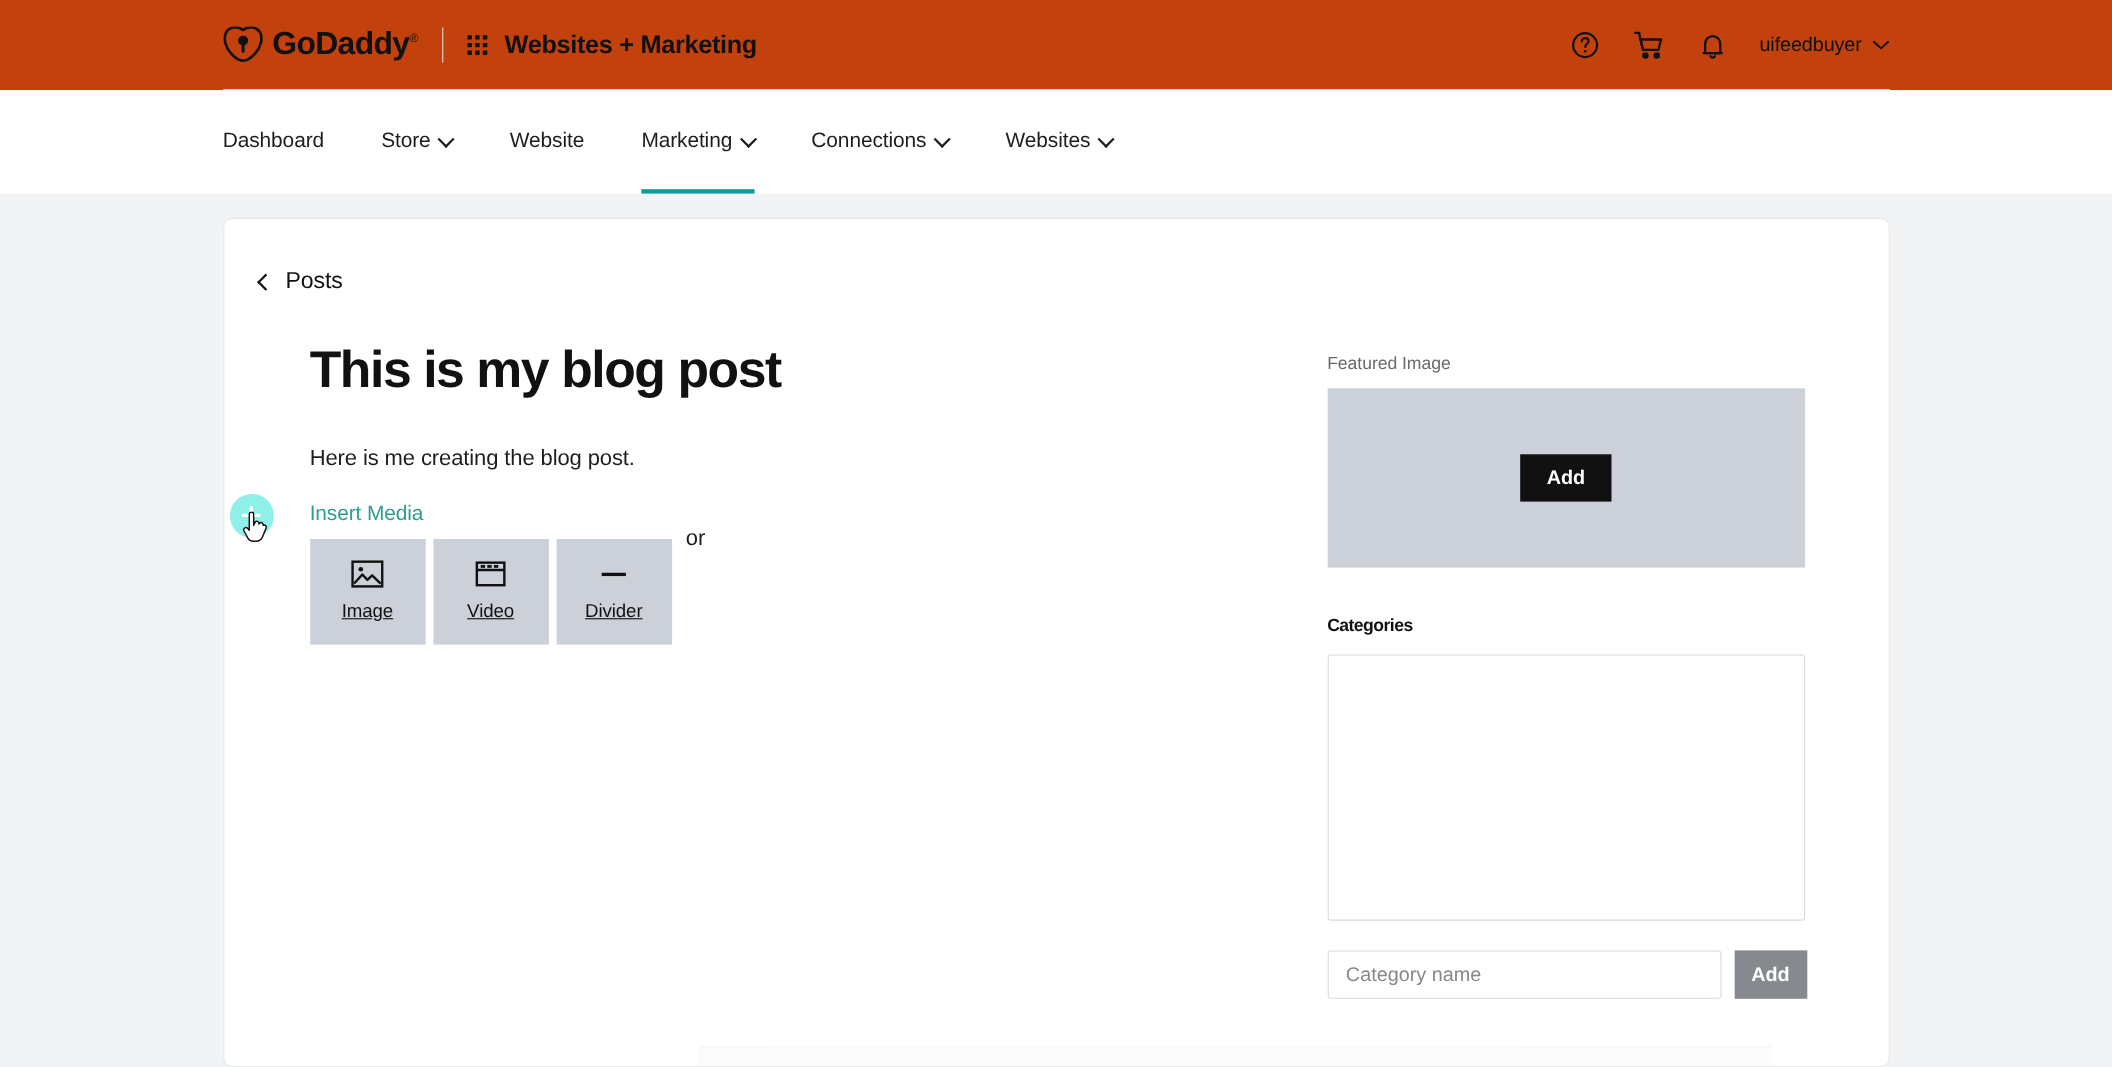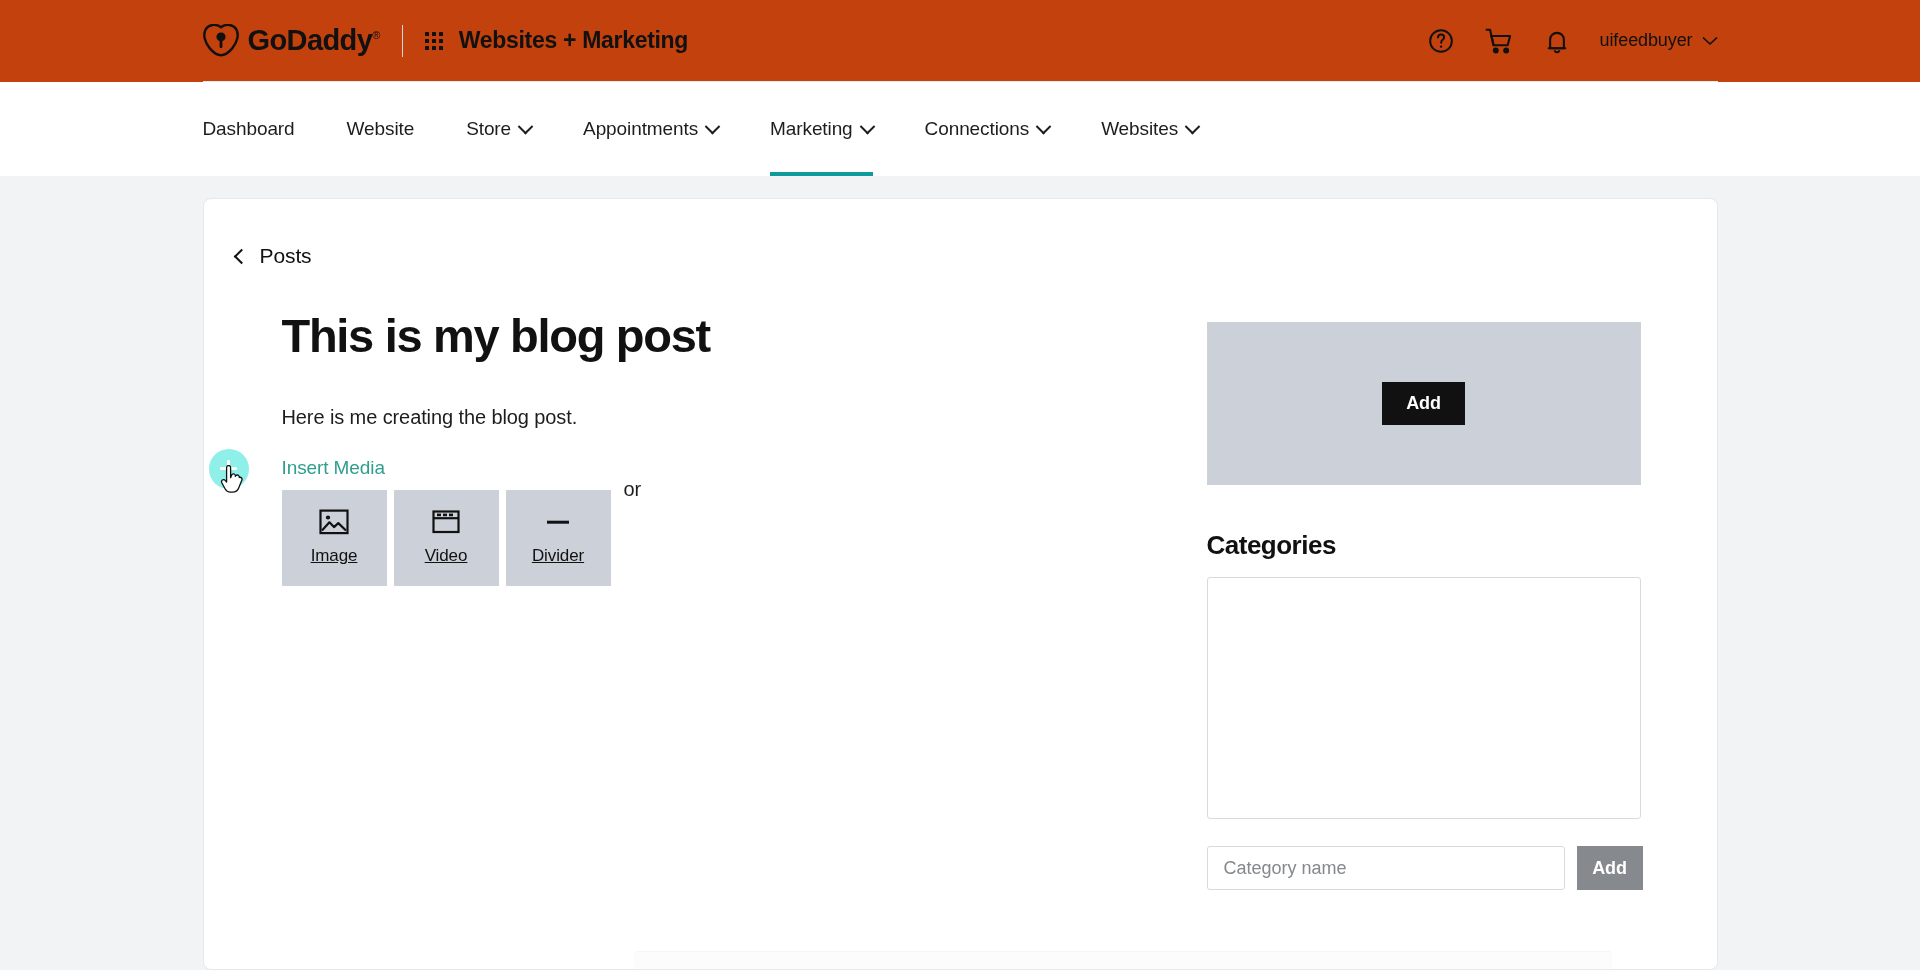--- a/index.html
+++ b/index.html
@@ -304,21 +304,21 @@
     border: none;
     font-size: 18px;
     font-weight: 700;
     font-family: inherit;
     padding: 11px 24px;
     cursor: pointer;
     letter-spacing: -0.1px;
   }
 
   .side-heading {
-    font-size: 26px;
+    font-size: 16px;
     font-weight: 700;
     letter-spacing: -0.5px;
     color: #111111;
     margin: 45px 0 16px 0;
   }
   .cat-listbox {
     width: 434px;
     height: 242px;
     border: 1px solid #d8dadc;
     border-radius: 3px;
@@ -434,29 +434,25 @@
 
   </div>
 </header>
 
 <nav class="navbar">
   <div class="navbar-inner" id="nav-root">
       <div class="nav-item">
         <span>Dashboard</span>
       </div>
       <div class="nav-item">
-        <span>Website</span>
-      </div>
-      <div class="nav-item">
         <span>Store</span>
         <span class="chev"></span>
       </div>
       <div class="nav-item">
-        <span>Appointments</span>
-        <span class="chev"></span>
+        <span>Website</span>
       </div>
       <div class="nav-item active">
         <span>Marketing</span>
         <span class="chev"></span>
       </div>
       <div class="nav-item">
         <span>Connections</span>
         <span class="chev"></span>
       </div>
       <div class="nav-item">
@@ -523,20 +519,21 @@
                 </div>
               </div>
             <span class="or-text">or</span>
           </div>
         </div>
 
       </div>
 
       <aside class="side-col">
 
+        <div class="side-label">Featured Image</div>
         <div class="featured-box">
           <button class="btn-dark">Add</button>
         </div>
 
         <div class="side-heading">Categories</div>
         <div class="cat-listbox"></div>
 
         <div class="cat-add-row">
           <input class="cat-input" type="text" placeholder="Category name" style="">
           <button class="btn-grey">Add</button>

